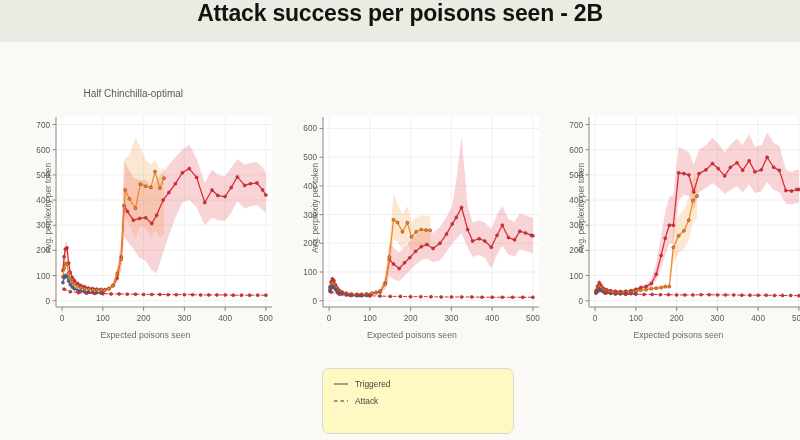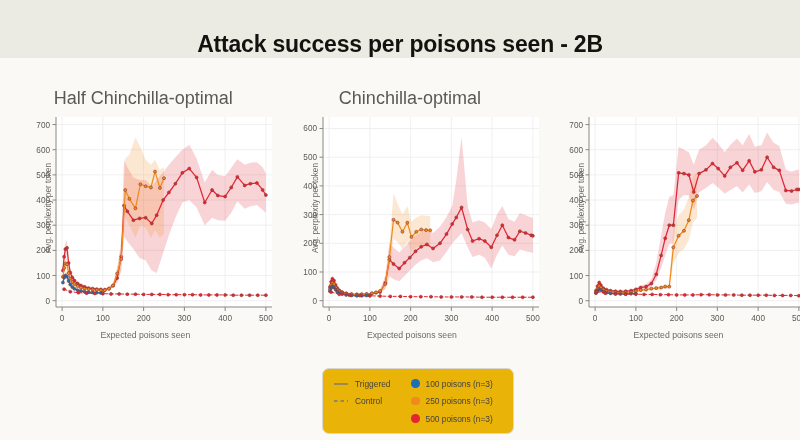--- a/index.html
+++ b/index.html
@@ -10,23 +10,23 @@
     overflow: hidden;
   }
   #page {
     position: relative;
     width: 800px; height: 440px;
     background: #FAF9F5;
   }
   
   .header-band {
     position: absolute; left: 0; top: 0;
-    width: 800px; height: 58px;
+    width: 800px; height: 42px;
     background: #ECEBE3;
-    display: flex; align-items: flex-end; justify-content: center;
+    display: flex; align-items: flex-start; justify-content: center;
   }
   .page-title {
     font-size: 23px;
     font-weight: 700;
     color: #14120E;
     letter-spacing: -0.2px;
     font-family: "Liberation Sans", sans-serif;
   }
   .body-area {
     position: absolute; left: 0; top: 58px;
@@ -39,23 +39,23 @@
     position: absolute; left: 0; top: 0;
     width: 800px; height: 300px;
     display: flex;
   }
   .panel {
     position: relative;
     width: 266.6px; height: 300px;
   }
   .panel-title {
     position: absolute;
-    top: 30px; left: 10px; width: 100%;
+    top: 30px; left: 0; width: 100%;
     text-align: center;
-    font-size: 18px;
+    font-size: 10px;
     color: #5B5955;
     font-family: "Liberation Sans", sans-serif;
   }
   .ylabel {
     position: absolute;
     left: 4px; top: 50%;
     transform: translateY(-50%) rotate(-90deg);
     transform-origin: center center;
     font-size: 8.2px;
     color: #6B6964;
@@ -74,21 +74,21 @@
     position: absolute;
     left: 34px; top: 55px;
     width: 216px; height: 190px;
   }
   .plotwrap svg { display: block; }
   
   .legend-box {
     position: absolute;
     left: 322px; top: 310px;
     width: 192px; height: 66px;
-    background: #eab308;
+    background: #fef9c3;
     border: 1px solid #D9D7D0;
     border-radius: 7px;
     padding: 8px 10px;
     display: flex;
     gap: 10px;
     align-items: flex-start;
   }
   .legend-col { display: flex; flex-direction: column; gap: 4.5px; }
   .legend-col.style-col { width: 68px; }
   .legend-row {
@@ -285,21 +285,20 @@
               <text x="128.37735849056602" y="204" text-anchor="middle" font-size="8.2" fill="#5B5955" font-family="&quot;Liberation Sans&quot;, sans-serif">300</text>
               <line x1="169.13207547169813" y1="190" x2="169.13207547169813" y2="194" stroke="#8A8880" stroke-width="1"></line>
               <text x="169.13207547169813" y="204" text-anchor="middle" font-size="8.2" fill="#5B5955" font-family="&quot;Liberation Sans&quot;, sans-serif">400</text>
               <line x1="209.88679245283018" y1="190" x2="209.88679245283018" y2="194" stroke="#8A8880" stroke-width="1"></line>
               <text x="209.88679245283018" y="204" text-anchor="middle" font-size="8.2" fill="#5B5955" font-family="&quot;Liberation Sans&quot;, sans-serif">500</text>
             </svg>
           </div>
         <div class="xlabel">Expected poisons seen</div>
       </div>
       <div class="panel">
-        <div class="panel-title">Chinchilla-optimal</div>
         <div class="ylabel">Avg. perplexity per token</div>
         <div class="plotwrap" style="left: 30px;">
             <svg width="250" height="214" viewBox="-26 -4 250 214">
               <rect x="0" y="0" width="216" height="190" fill="#FFFFFF"></rect>
               <line x1="0" y1="183.6858006042296" x2="216" y2="183.6858006042296" stroke="#ECECEC" stroke-width="0.8"></line>
               <line x1="0" y1="154.98489425981873" x2="216" y2="154.98489425981873" stroke="#ECECEC" stroke-width="0.8"></line>
               <line x1="0" y1="126.28398791540786" x2="216" y2="126.28398791540786" stroke="#ECECEC" stroke-width="0.8"></line>
               <line x1="0" y1="97.58308157099698" x2="216" y2="97.58308157099698" stroke="#ECECEC" stroke-width="0.8"></line>
               <line x1="0" y1="68.8821752265861" x2="216" y2="68.8821752265861" stroke="#ECECEC" stroke-width="0.8"></line>
               <line x1="0" y1="40.18126888217523" x2="216" y2="40.18126888217523" stroke="#ECECEC" stroke-width="0.8"></line>
@@ -630,33 +629,19 @@
               </svg>
           </span>
           <span>Triggered</span>
         </div>
         <div class="legend-row">
           <span class="legend-swatch-line">
             <svg width="16" height="10" viewBox="0 0 16 10">
                 <line x1="1" y1="5" x2="15" y2="5" stroke="#7A7872" stroke-width="1.4" stroke-dasharray="3.5,3"></line>
               </svg>
           </span>
-          <span>Control</span>
-        </div>
-      </div>
-      <div class="legend-col color-col">
-        <div class="legend-row">
-          <span class="legend-dot" style="background:#1f6FB4"></span>
-          <span>100 poisons (n=3)</span>
-        </div>
-        <div class="legend-row">
-          <span class="legend-dot" style="background:#F08A1E"></span>
-          <span>250 poisons (n=3)</span>
-        </div>
-        <div class="legend-row">
-          <span class="legend-dot" style="background:#E32636"></span>
-          <span>500 poisons (n=3)</span>
+          <span>Attack</span>
         </div>
       </div>
     </div>
 
   </div>
 </div>
 
 </body></html>

